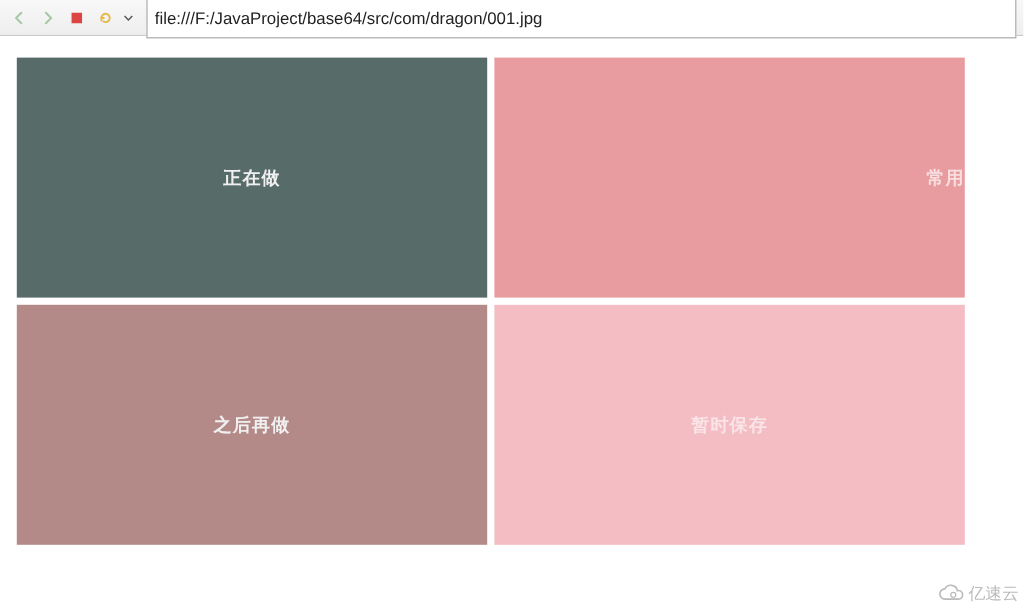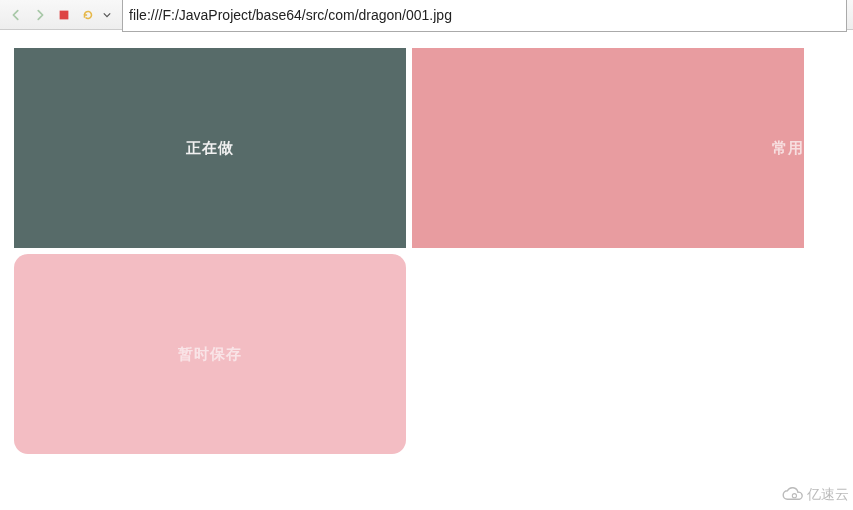--- a/index.html
+++ b/index.html
@@ -73,21 +73,21 @@
       justify-content: center;
       color: #f0f0f0;
       font-size: 15px;
       font-weight: 600;
       letter-spacing: 1px;
       cursor: pointer;
     }
     .tile-1 { background: #576b69; }
     .tile-2 { background: #e89ca0; color: #f7dfe0; justify-content: flex-end; }
     .tile-3 { background: #b48a88; }
-    .tile-4 { background: #f3bdc3; color: #f9e4e7; border-radius: 14px; }
+    .tile-4 { background: #f3bdc3; color: #f9e4e7; }
     .watermark {
       position: absolute;
       right: 4px;
       bottom: 6px;
       display: flex;
       align-items: center;
       gap: 0;
       color: #bbbbbb;
       font-size: 14px;
     }
@@ -130,20 +130,23 @@
 </div>
 
 <div class="content-wrap">
   <div class="grid">
     <div class="tile tile-1">
       <span>正在做</span>
     </div>
     <div class="tile tile-2">
       <span>常用</span>
     </div>
+    <div class="tile tile-3">
+      <span>之后再做</span>
+    </div>
     <div class="tile tile-4">
       <span>暂时保存</span>
     </div>
   </div>
 </div>
 
 <div class="watermark">
   <svg viewBox="0 0 40 24">
     <path d="M12 18 a6 6 0 0 1 0-12 a8 8 0 0 1 15 2 a5 5 0 0 1 2 10 H12" fill="none" stroke="#bbbbbb" stroke-width="2"></path>
     <circle cx="22" cy="13" r="3" fill="none" stroke="#bbbbbb" stroke-width="1.5"></circle>

